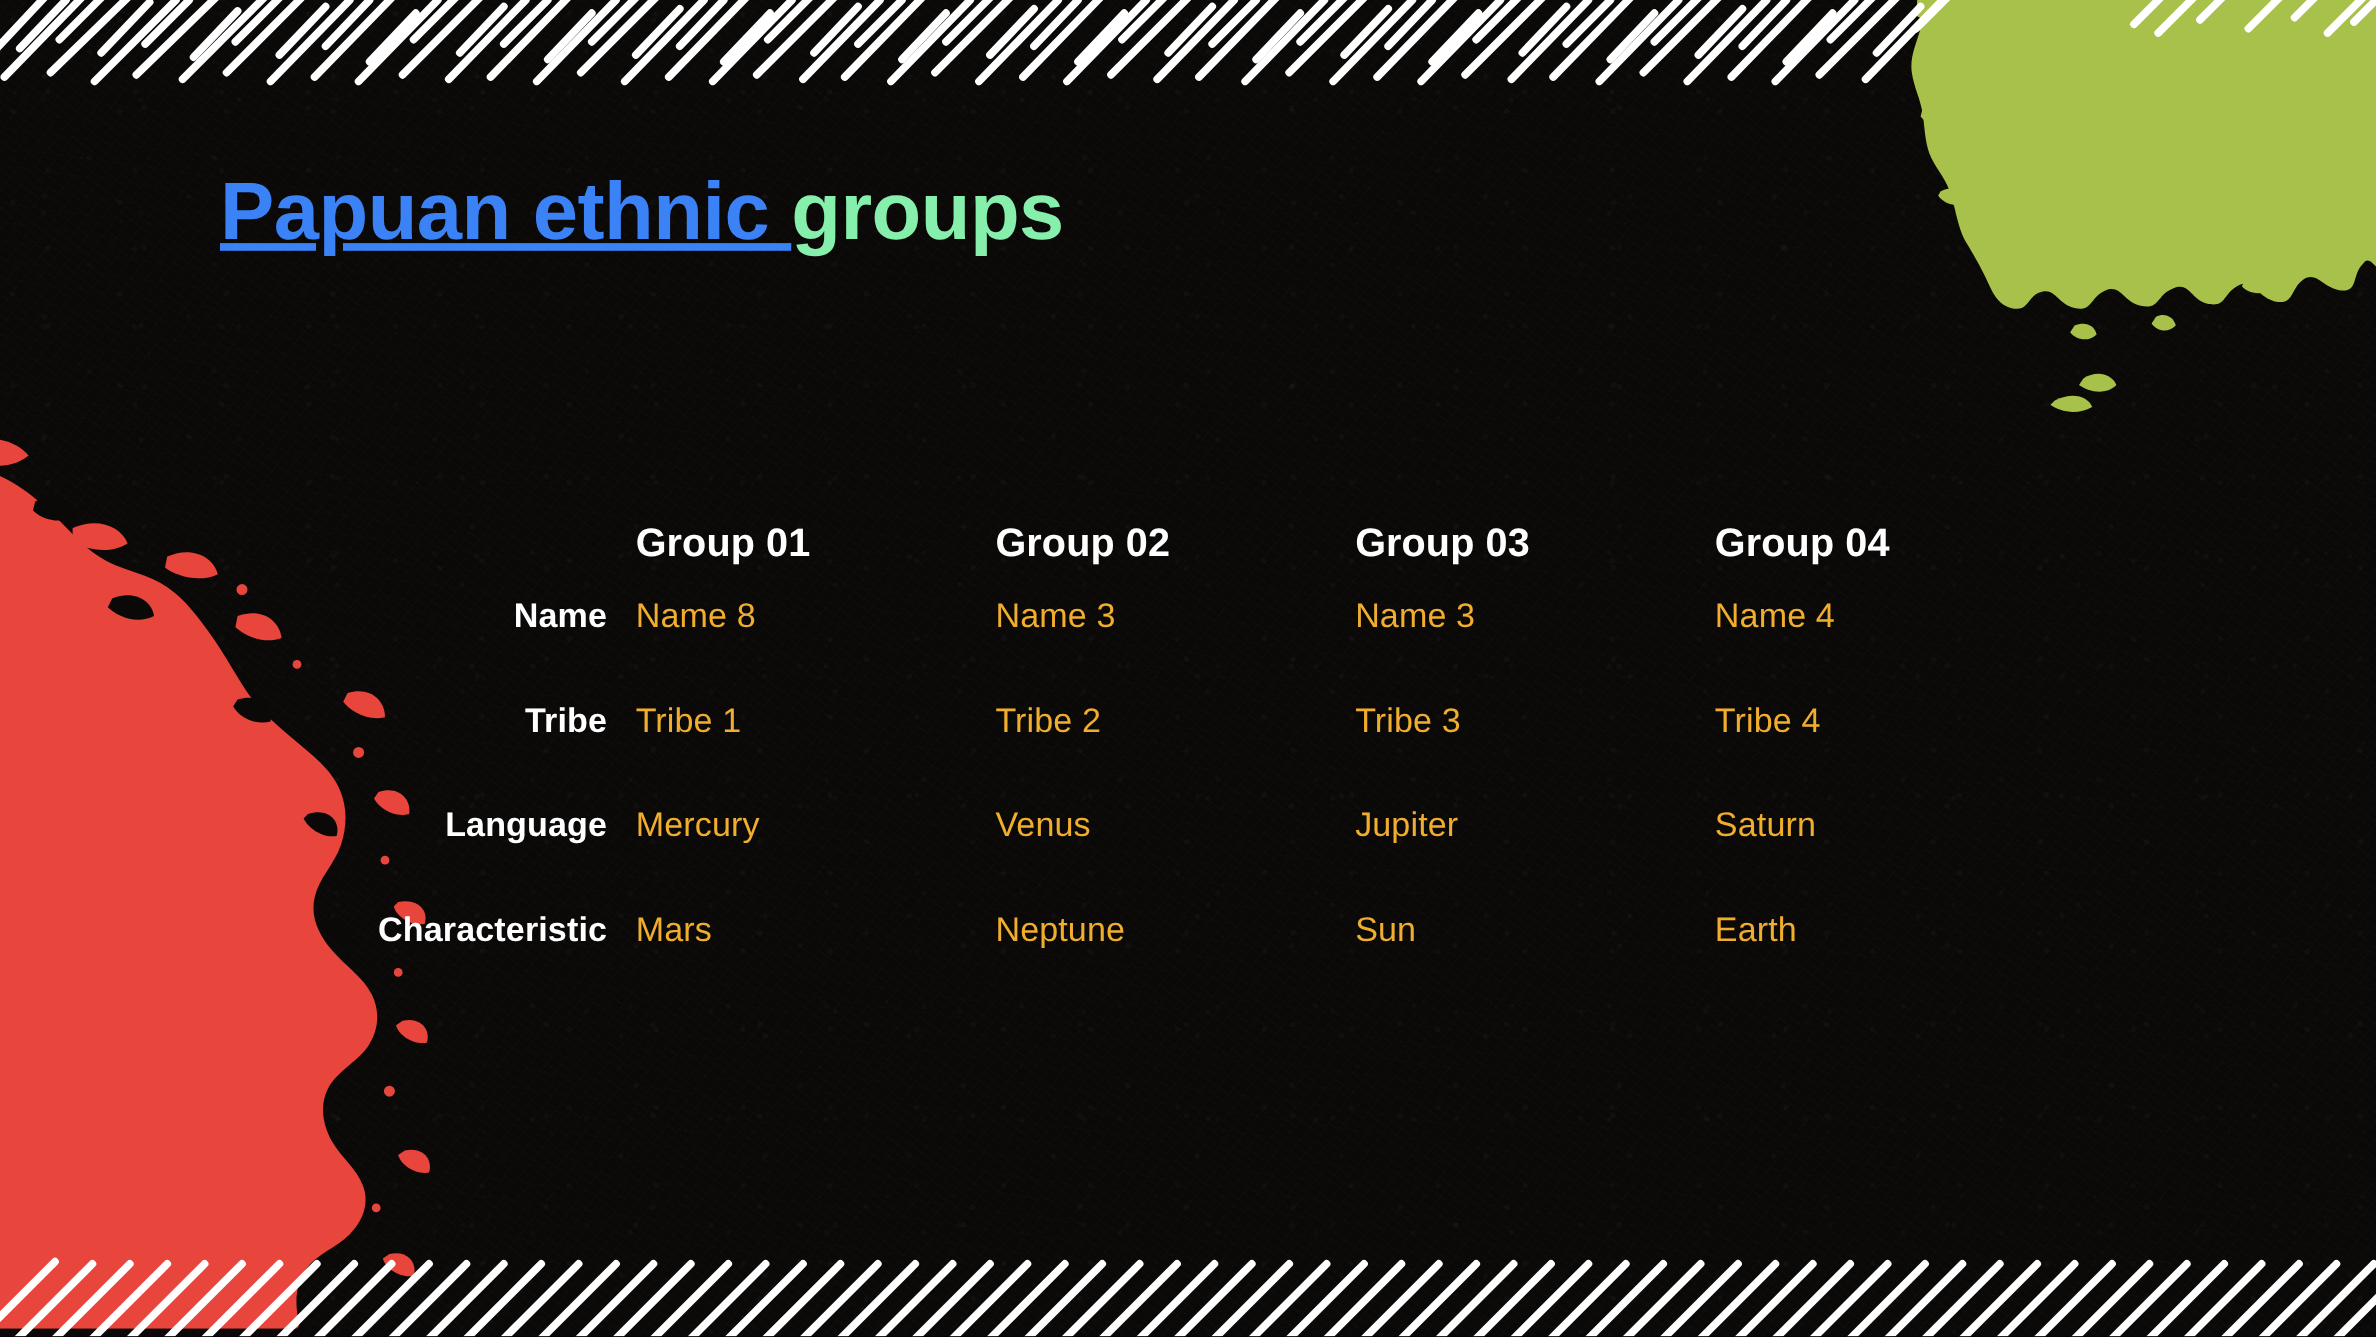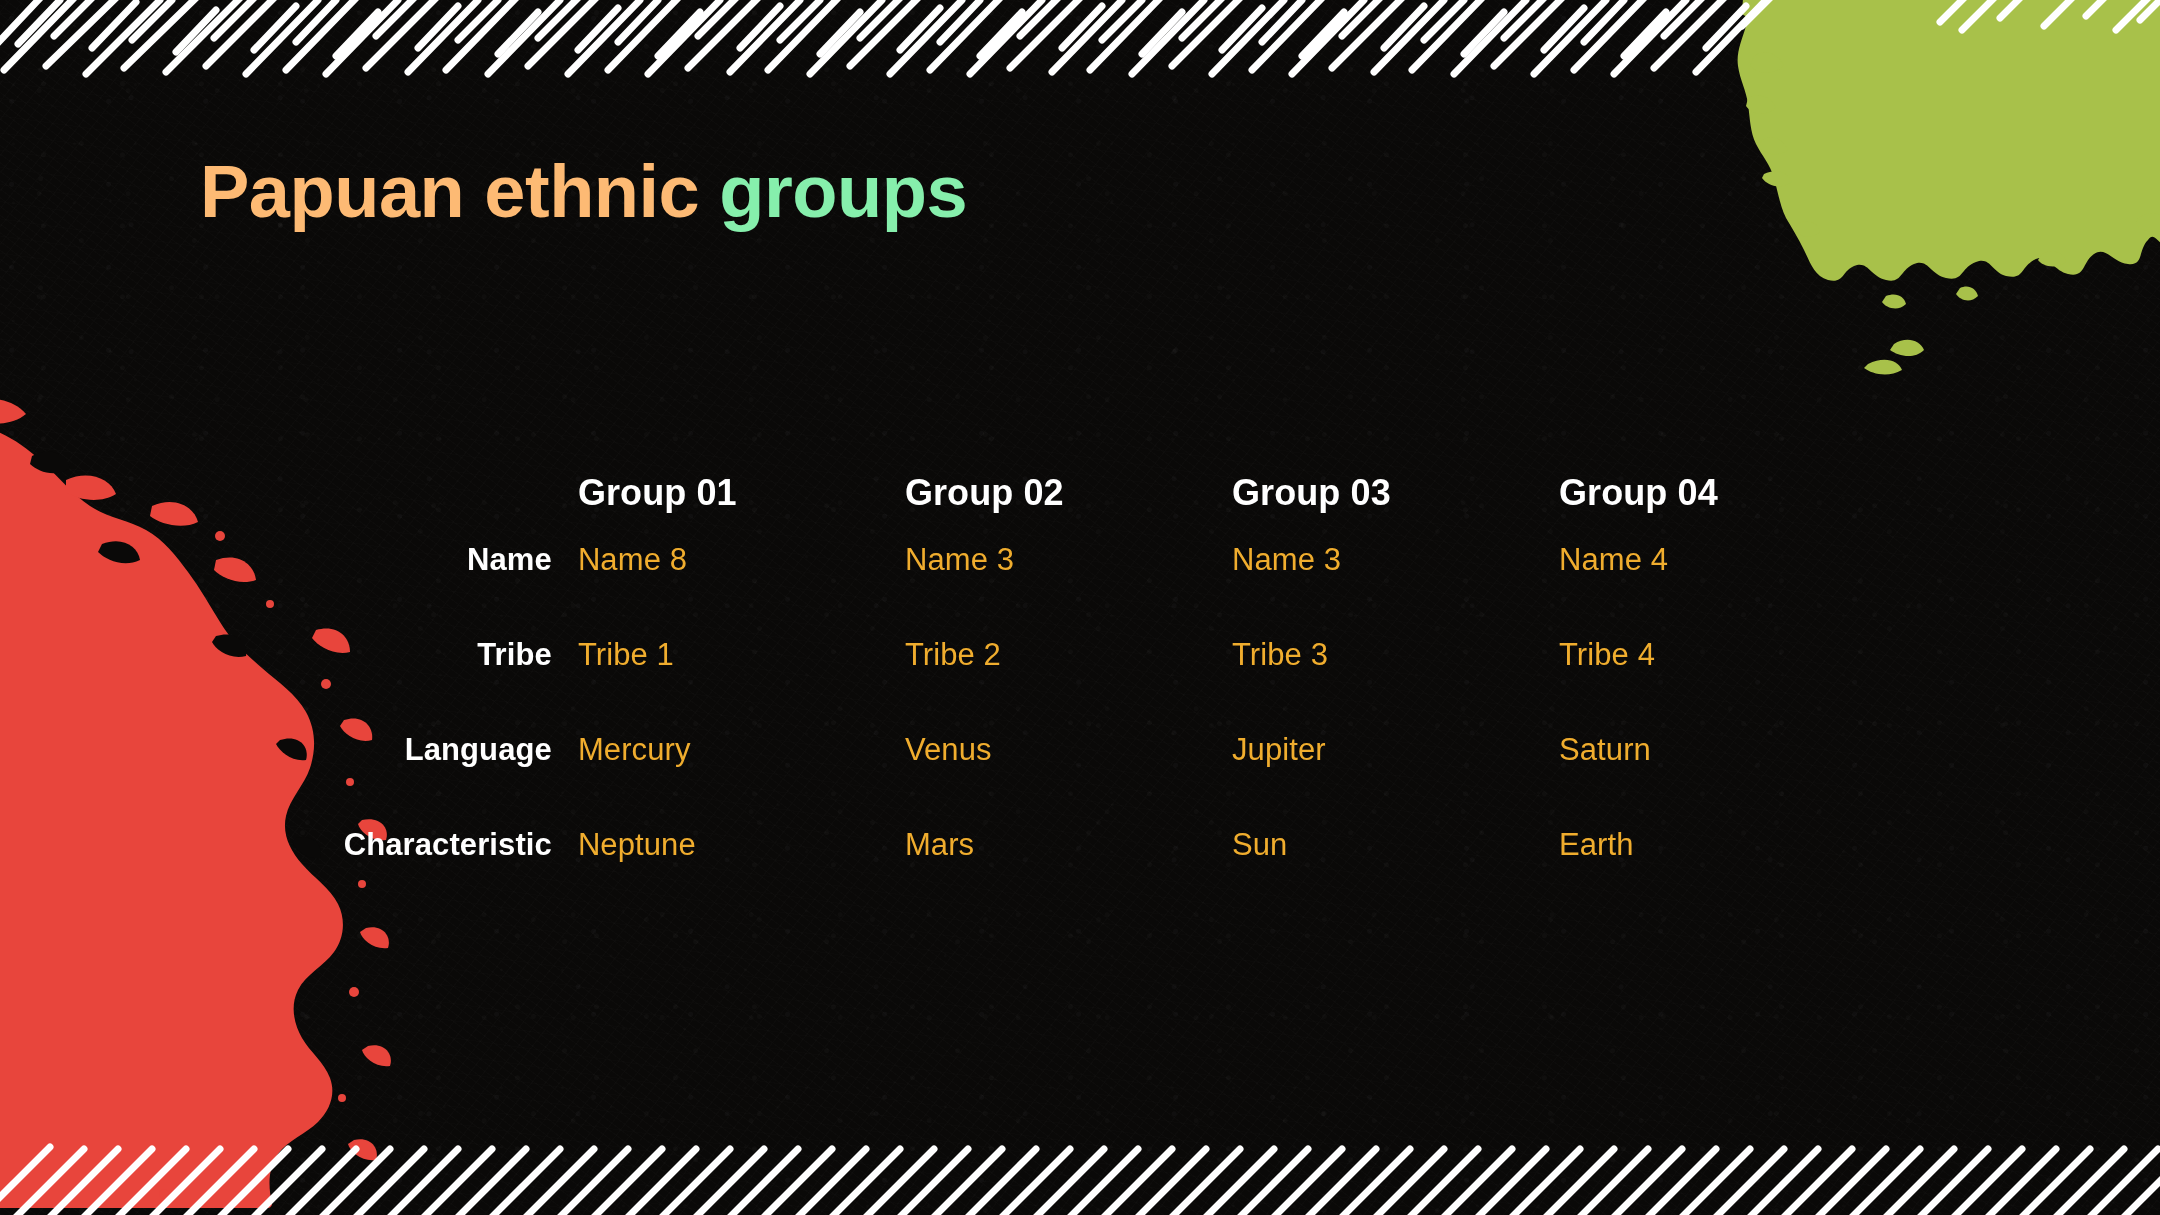--- a/index.html
+++ b/index.html
@@ -60,21 +60,21 @@
   .title {
     position:absolute;
     left:200px; top:155px;
     font-size:74px;
     font-weight:700;
     letter-spacing:-0.5px;
     white-space:nowrap;
     line-height:1;
     z-index:6;
   }
-  .title .w { color:#fdba74; }
+  .title .w { color:#3b82f6;text-decoration:underline; }
   .title .r { color:#86efac; }
 
   
   .table {
     position:absolute;
     left:246px; top:472px;
     width:1640px;
     z-index:7;
   }
   .trow { display:flex; align-items:baseline; }
@@ -384,21 +384,21 @@
     <div class="trow body">
       <div class="rowlabel">Language</div>
       <div class="cell">Mercury</div>
       <div class="cell">Venus</div>
       <div class="cell">Jupiter</div>
       <div class="cell">Saturn</div>
     </div>
 
     <div class="trow body">
       <div class="rowlabel">Characteristic</div>
+      <div class="cell">Mars</div>
       <div class="cell">Neptune</div>
-      <div class="cell">Mars</div>
       <div class="cell">Sun</div>
       <div class="cell">Earth</div>
     </div>
 
   </div>
 
 </div>
 
 </body></html>

